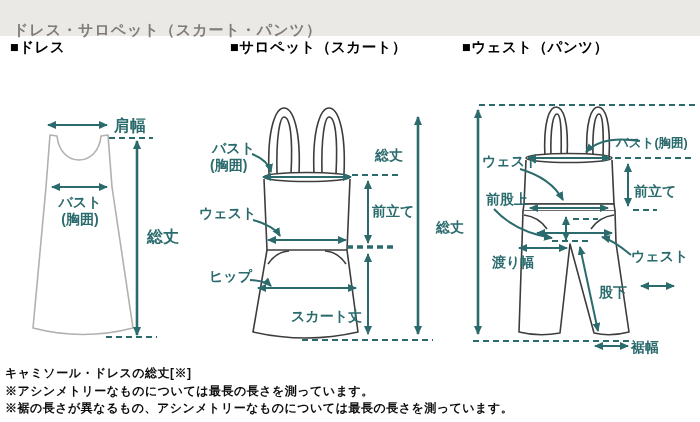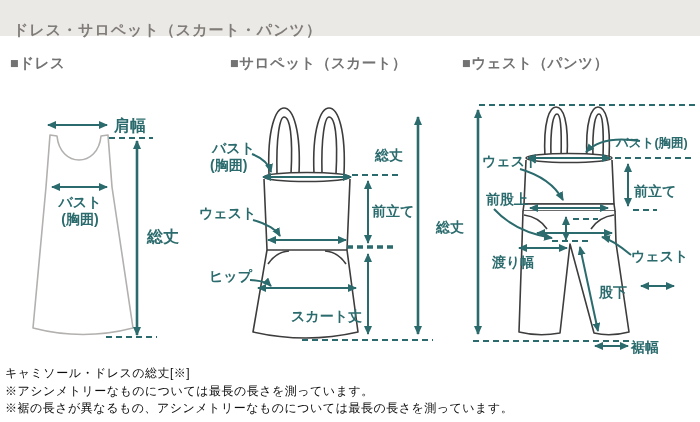--- a/index.html
+++ b/index.html
@@ -1,23 +1,23 @@
 <!DOCTYPE html>
 <html><head>
 <meta charset="utf-8">
 <style>
   html,body{margin:0;padding:0;background:#fff;}
   body{width:700px;height:422px;position:relative;overflow:hidden;
        font-family:"Liberation Sans",sans-serif;}
   .hdr{position:absolute;left:0;top:0;width:700px;height:36px;background:#ebe9e6;}
   .hdr .t{position:absolute;left:13px;top:12px;line-height:36px;font-size:15px;
           font-weight:bold;color:#807c78;letter-spacing:1px;}
-  .sec{position:absolute;top:54px;font-size:14.5px;font-weight:bold;color:#737373;letter-spacing:.5px;}
+  .sec{position:absolute;top:38px;font-size:14.5px;font-weight:bold;color:#000000;letter-spacing:.5px;}
   .sec.s1{left:10px}.sec.s2{left:230px}.sec.s3{left:462px}
-  .ftr{position:absolute;left:5px;font-size:12px;font-weight:normal;color:#0d0d0d;letter-spacing:.5px;white-space:nowrap;}
+  .ftr{position:absolute;left:5px;font-size:12px;font-weight:bold;color:#0d0d0d;letter-spacing:.5px;white-space:nowrap;}
   .f1{top:365px}.f2{top:383px}.f3{top:400px}
   svg{position:absolute;left:0;top:90px;}
   .gl{stroke:#b3b1af;fill:#fff;stroke-width:1.6;stroke-linejoin:round;}
   .gd{stroke:#3d3d3d;fill:none;stroke-width:1.6;stroke-linejoin:round;}
   .gdw{stroke:#3d3d3d;fill:#fff;stroke-width:1.6;stroke-linejoin:round;}
   .m{stroke:#2b6b6d;fill:none;stroke-width:2;}
   .m3{stroke-width:2.6;}
   .da{stroke-dasharray:6 4;stroke-width:2.2;}
   .dab{stroke-dasharray:6 4;stroke-width:3.4;}
   .lbl{font-family:"Liberation Sans",sans-serif;font-size:14px;font-weight:bold;fill:#2b6b6d;}

